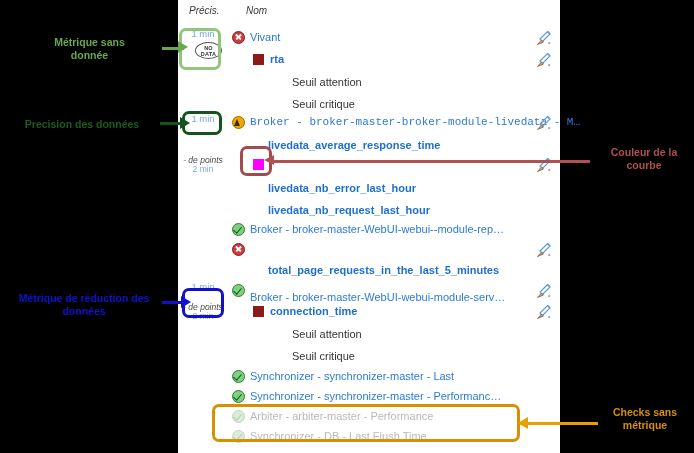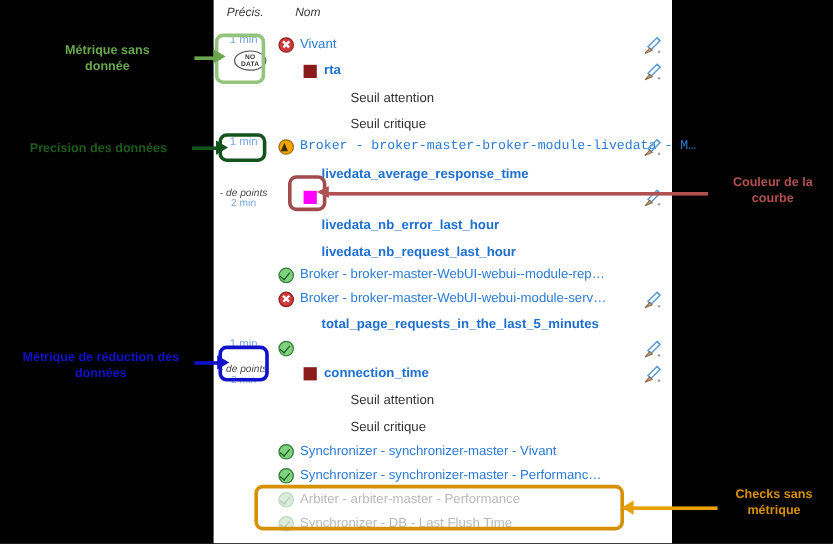--- a/index.html
+++ b/index.html
@@ -322,21 +322,21 @@
         </div>
         <div class="row" style="top: 201px;">
           <span class="row-label lbl-metric" style="left: 90px;">livedata_nb_request_last_hour</span>
         </div>
         <div class="row" style="top: 220px;">
           <span class="status-icon si-ok" style="left: 54px;"></span>
           <span class="row-label lbl-link" style="left: 72px;">Broker - broker-master-WebUI-webui--module-rep…</span>
         </div>
         <div class="row" style="top: 240px;">
           <span class="status-icon si-critical" style="left: 54px;"></span>
-          <span class="row-label lbl-link" style="left: 72px;">Broker - broker-master-WebUI-webui-module-serv…</span>
+          <span class="row-label lbl-link" style="left: 72px; margin-top: 48px;">Broker - broker-master-WebUI-webui-module-serv…</span>
           <span class="wand-icon"><svg viewBox="0 0 16 16" width="16" height="16" aria-hidden="true">
               <path d="M11.5 1.5 L14 4 L6.5 11.5 L4 9 Z" fill="none" stroke="#5b9bd5" stroke-width="1.2"></path>
               <path d="M11.5 1.5 L14 4" stroke="#5b9bd5" stroke-width="1.2"></path>
               <path d="M5.5 10 L1.5 14.5 L7.5 12 Z" fill="#cfa27a" stroke="#8a6a4a" stroke-width="0.9"></path>
               <circle cx="13.2" cy="13.2" r="1.1" fill="#9aa7b4"></circle>
             </svg></span>
         </div>
         <div class="row" style="top: 261px;">
           <span class="row-label lbl-metric" style="left: 90px;">total_page_requests_in_the_last_5_minutes</span>
         </div>
@@ -367,21 +367,21 @@
             </svg></span>
         </div>
         <div class="row" style="top: 325px;">
           <span class="row-label lbl-plain" style="left: 114px;">Seuil attention</span>
         </div>
         <div class="row" style="top: 347px;">
           <span class="row-label lbl-plain" style="left: 114px;">Seuil critique</span>
         </div>
         <div class="row" style="top: 367px;">
           <span class="status-icon si-ok" style="left: 54px;"></span>
-          <span class="row-label lbl-link" style="left: 72px;">Synchronizer - synchronizer-master - Vivant</span>
+          <span class="row-label lbl-link" style="left: 72px;">Synchronizer - synchronizer-master - Last</span>
         </div>
         <div class="row" style="top: 387px;">
           <span class="status-icon si-ok" style="left: 54px;"></span>
           <span class="row-label lbl-link" style="left: 72px;">Synchronizer - synchronizer-master - Performanc…</span>
         </div>
         <div class="row" style="top: 407px;">
           <span class="status-icon si-ok dim" style="left: 54px;"></span>
           <span class="row-label lbl-dim" style="left: 72px;">Arbiter - arbiter-master - Performance</span>
         </div>
         <div class="row" style="top: 427px; text-decoration: underline;">

